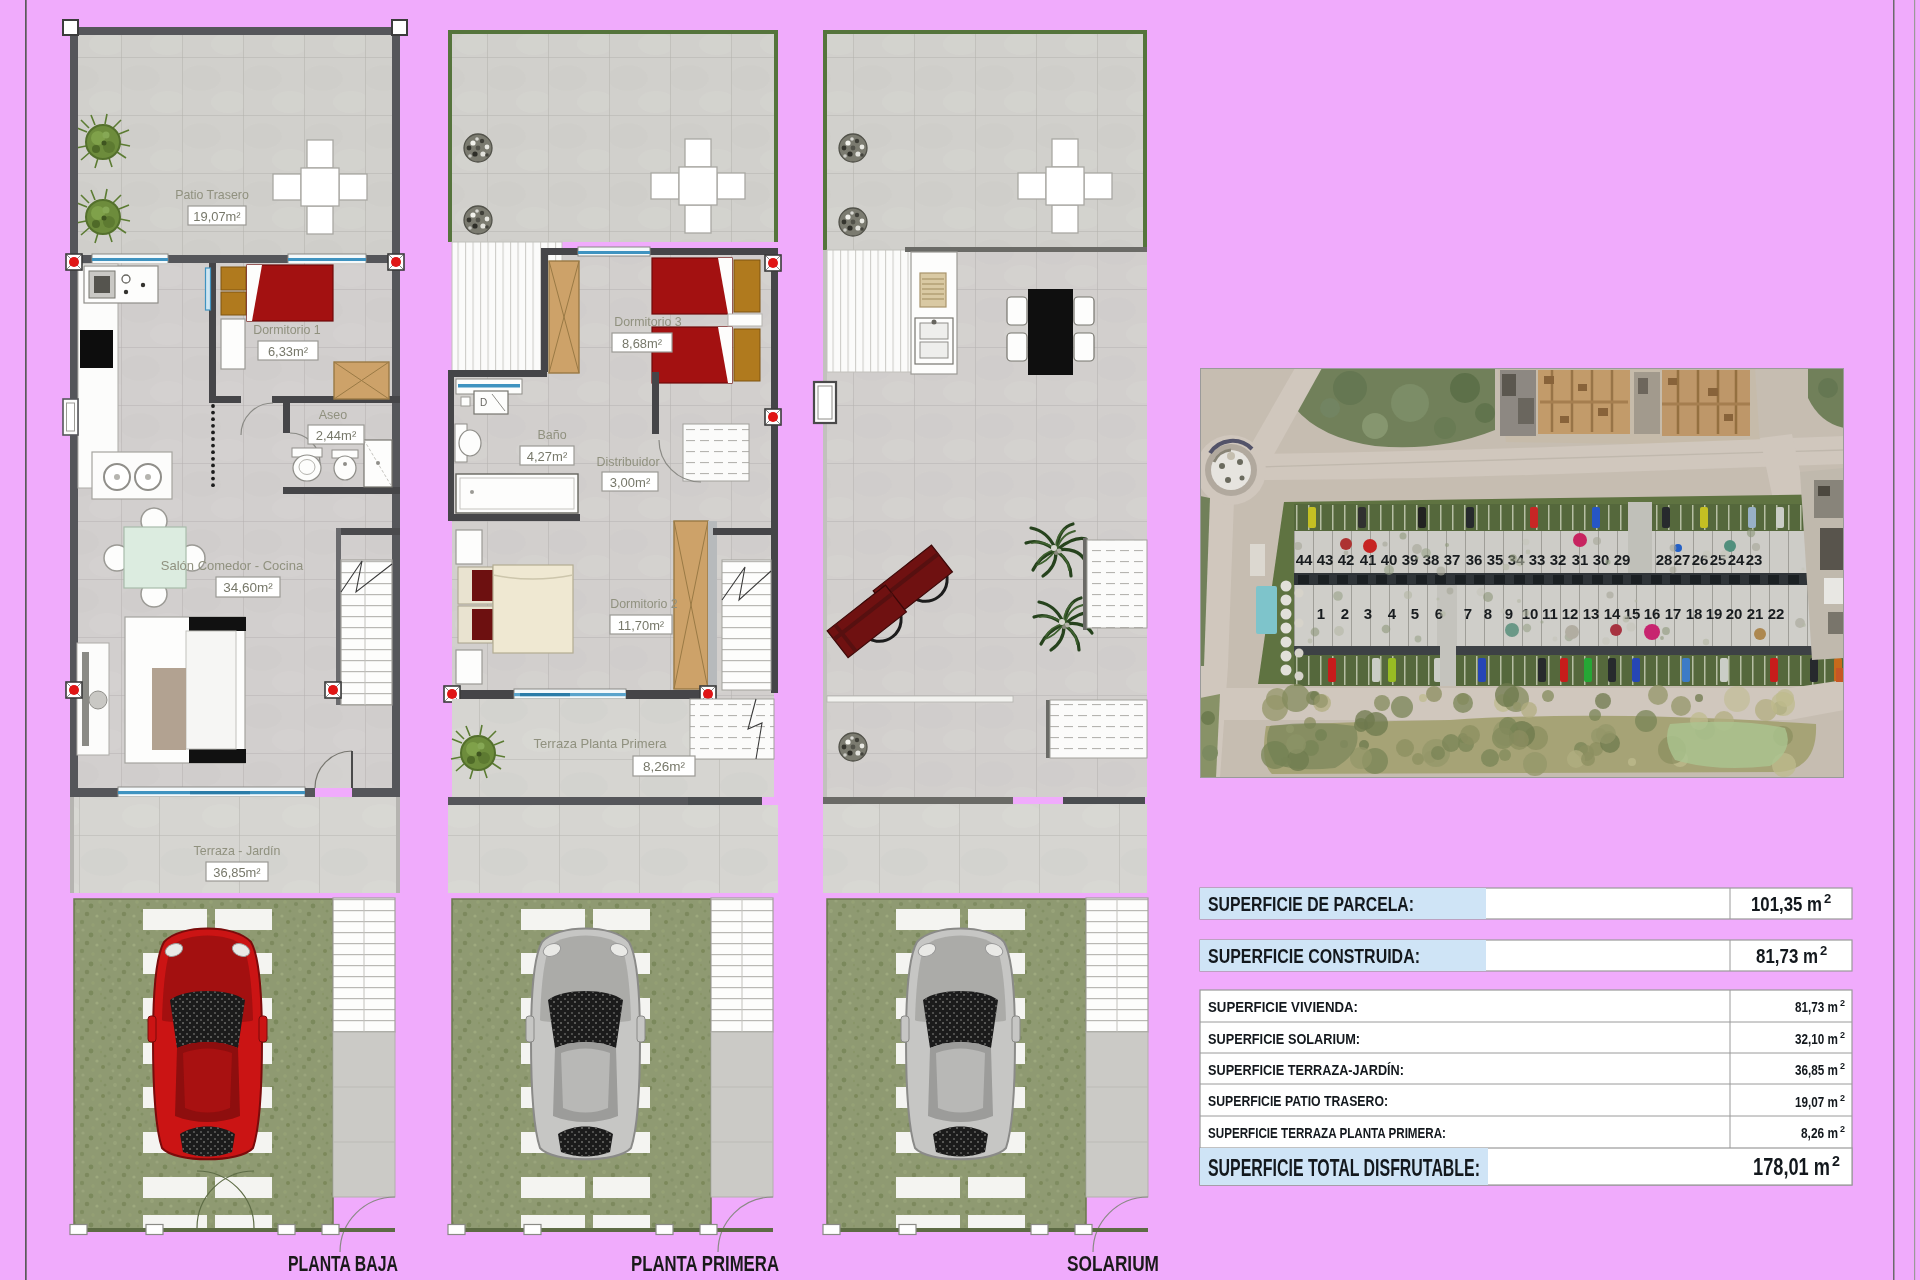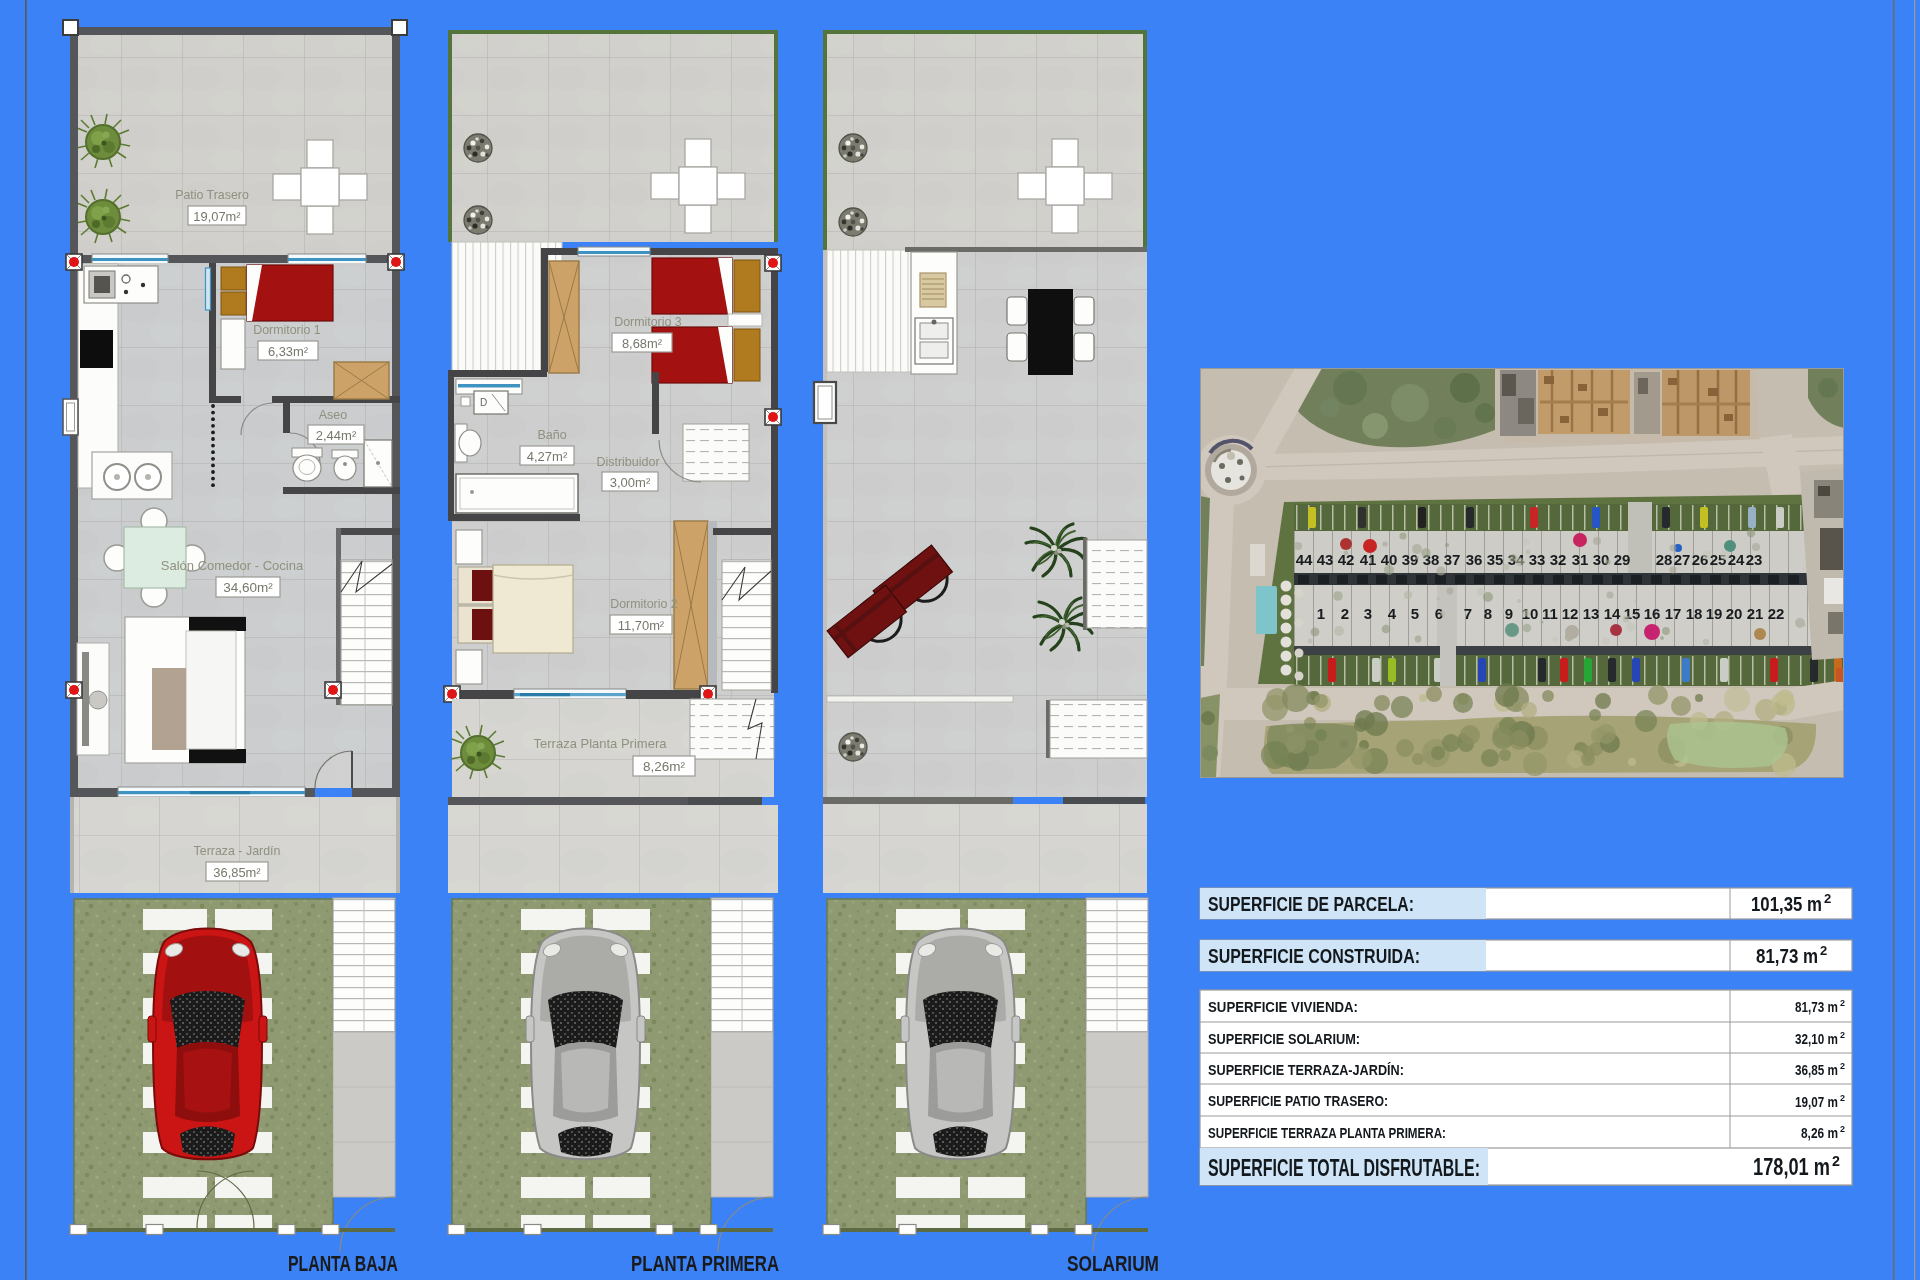--- a/index.html
+++ b/index.html
@@ -1,16 +1,16 @@
 <!DOCTYPE html>
 <html><head><meta charset="utf-8">
 <style>
 html,body{margin:0;padding:0;background:#fff;}
 *{font-family:"Liberation Sans",sans-serif;}
-.pg{position:relative;width:1920px;height:1280px;overflow:hidden;background:#3b82f6;}
+.pg{position:relative;width:1920px;height:1280px;overflow:hidden;background:#f0abfc;}
 </style></head>
 <body>
 <div class="pg">
 <svg width="1920" height="1280" viewBox="0 0 1920 1280">
 <defs>
 <pattern id="tile" width="61" height="58" patternUnits="userSpaceOnUse">
  <rect width="61" height="58" fill="#d1d0cc"></rect>
  <ellipse cx="18" cy="20" rx="20" ry="13" fill="#cbcac6" opacity="0.35"></ellipse>
  <ellipse cx="46" cy="44" rx="18" ry="11" fill="#d7d6d2" opacity="0.4"></ellipse>
  <path d="M61,0 V58 M0,58 H61" stroke="#b4b3ae" stroke-width="1.1" fill="none"></path>

